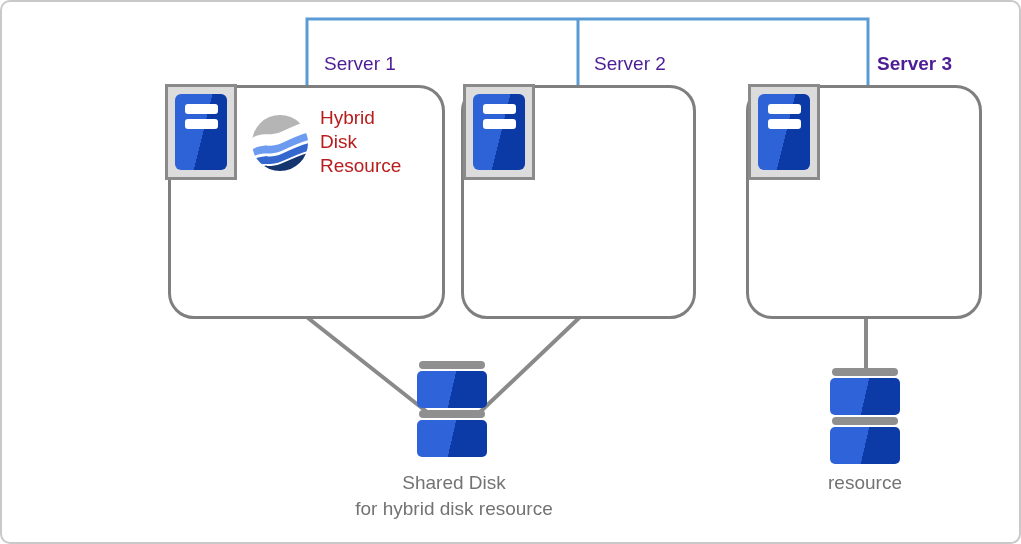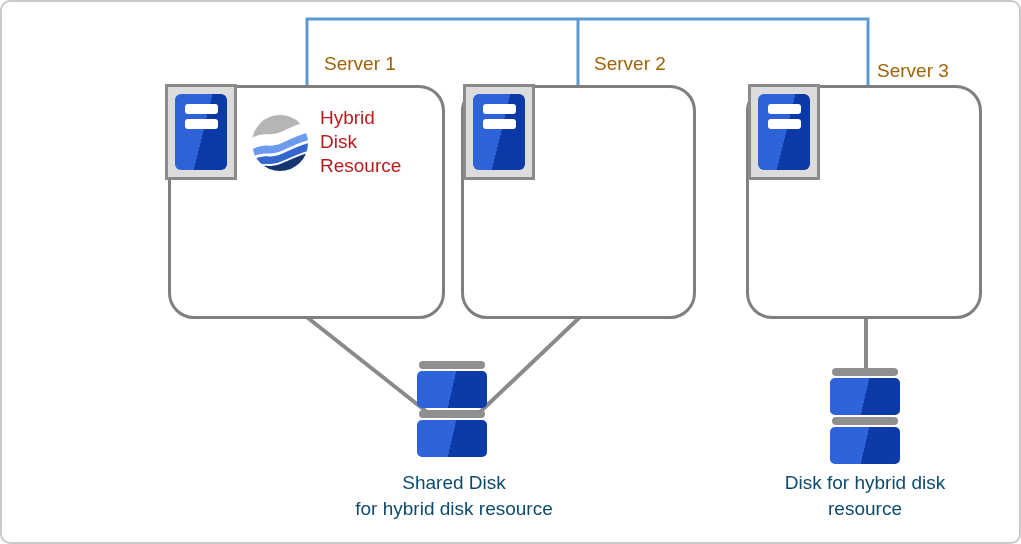--- a/index.html
+++ b/index.html
@@ -35,26 +35,26 @@
     z-index: 2;
   }
   .box-1 { left: 166px; top: 83px; width: 277px; height: 234px; }
   .box-2 { left: 459px; top: 83px; width: 235px; height: 234px; }
   .box-3 { left: 744px; top: 83px; width: 236px; height: 234px; }
   
   .server-label {
     position: absolute;
     z-index: 4;
     font-size: 19px;
-    color: #a16207;
+    color: #4c1d95;
     white-space: nowrap;
   }
   .label-1 { left: 322px; top: 51px; }
   .label-2 { left: 592px; top: 51px; text-align: center; }
-  .label-3 { left: 875px; top: 58px; }
+  .label-3 { left: 875px; top: 51px; font-weight: bold; }
   
   .srv-icon {
     position: absolute;
     box-sizing: border-box;
     width: 72px; height: 96px;
     background: #dcdcdc;
     border: 3px solid #8a8a8a;
     z-index: 3;
   }
   .icon-1 { left: 163px; top: 82px; }
@@ -112,21 +112,21 @@
     border-radius: 5px;
     background: linear-gradient(103deg, #2f63d9 50%, #0c3aa6 50%);
   }
   
   .disk-caption {
     position: absolute;
     z-index: 4;
     font-size: 19px;
     line-height: 26px;
     text-align: center;
-    color: #0c4a6e;
+    color: #737373;
   }
   .caption-shared { left: 327px; top: 468px; width: 250px; }
   .caption-right  { left: 758px; top: 468px; width: 210px; }
   .disk-caption span { display: block; }
 </style>
 </head>
 <body>
 
 <div class="stage">
 
@@ -197,17 +197,16 @@
     <div class="platter"></div>
     <div class="cap"></div>
     <div class="platter"></div>
   </div>
 
   <div class="disk-caption caption-shared">
     <span>Shared Disk</span>
     <span>for hybrid disk resource</span>
   </div>
   <div class="disk-caption caption-right">
-    <span>Disk for hybrid disk</span>
     <span>resource</span>
   </div>
 
 </div>
 
 </body></html>

